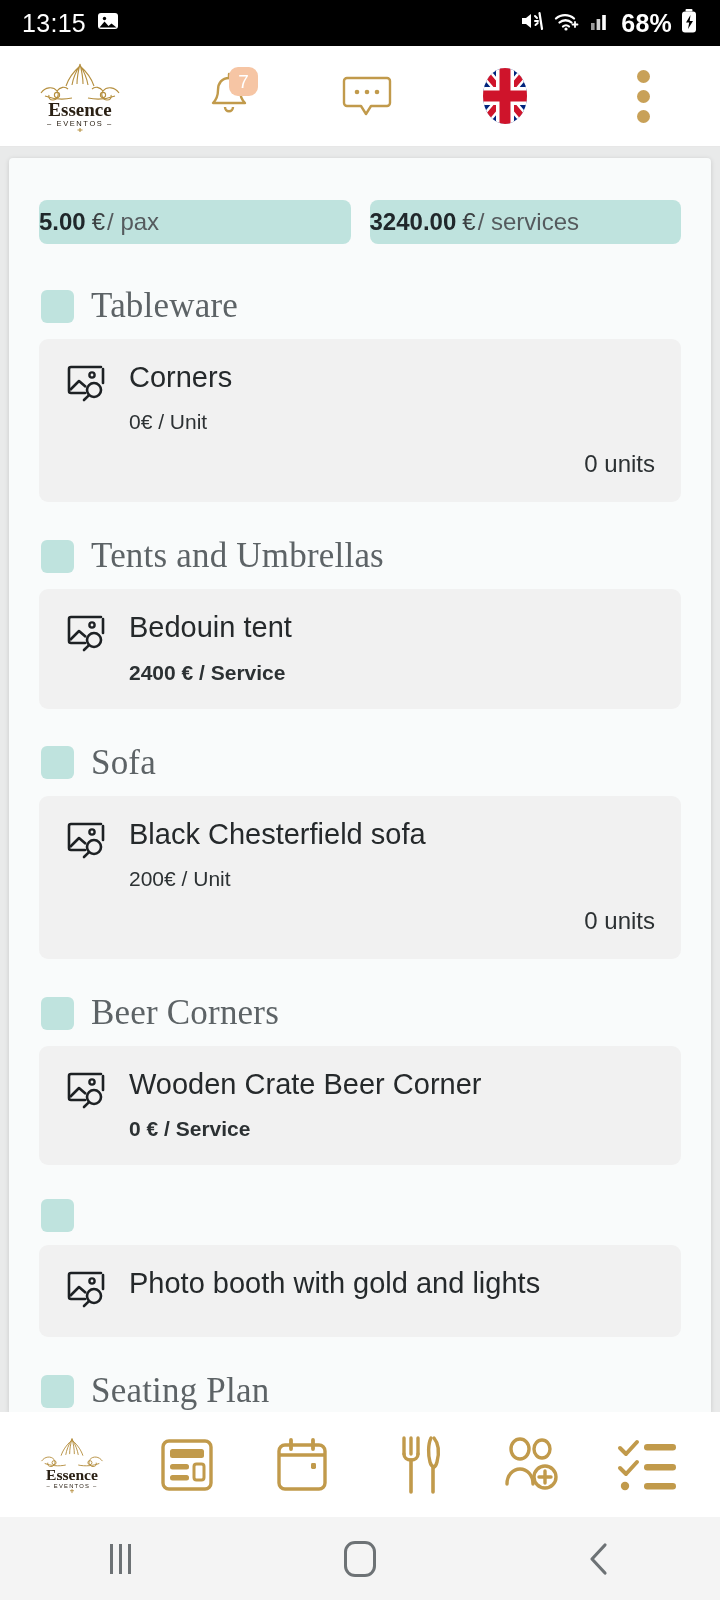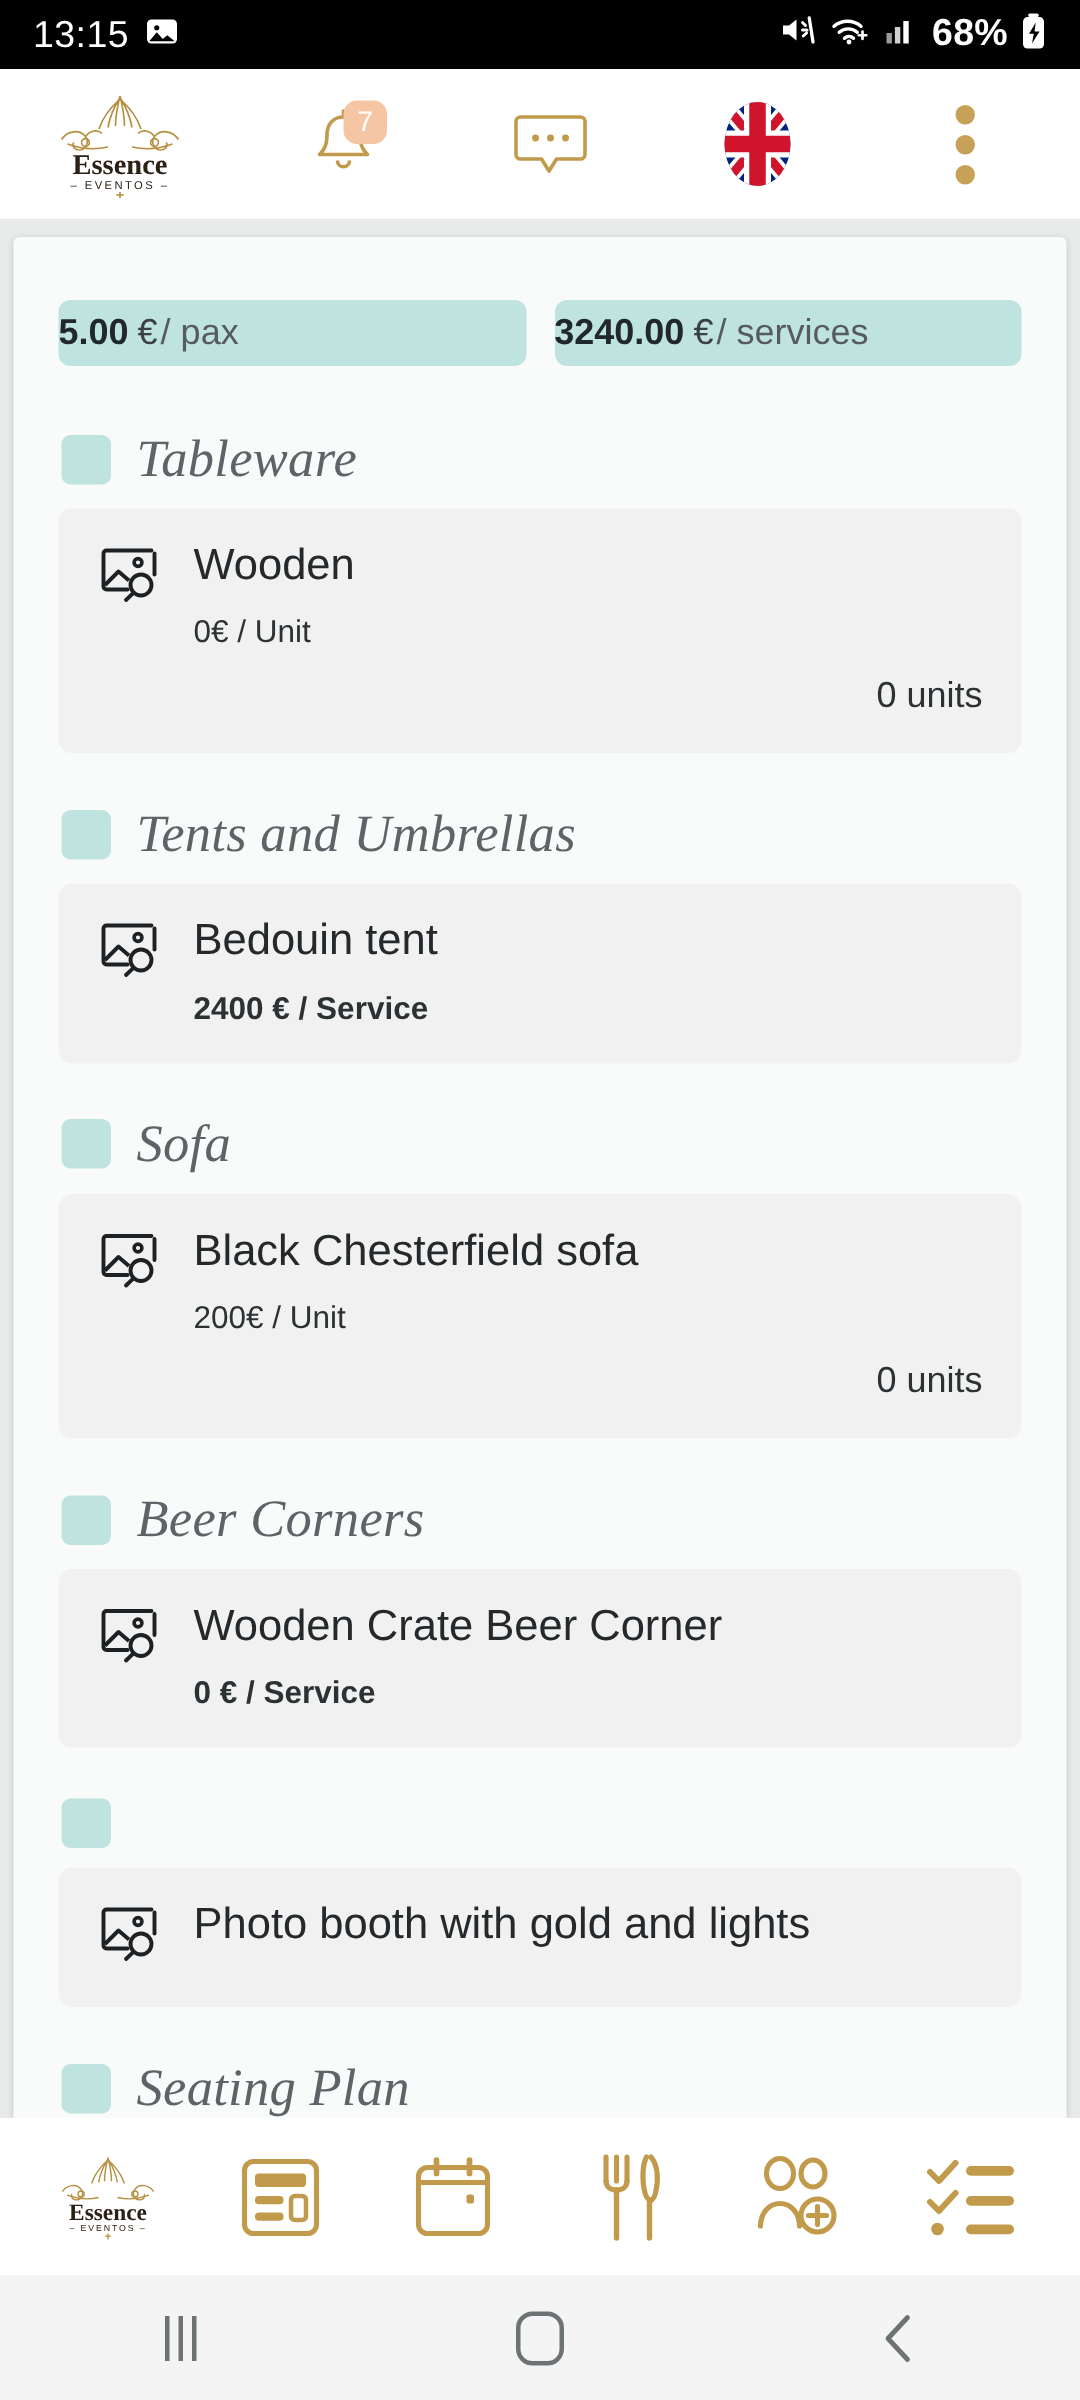--- a/index.html
+++ b/index.html
@@ -17,21 +17,21 @@
   }
 
   
   .statusbar {
     height: 46px; background: #000; color: #fff;
     display: flex; align-items: center;
     padding: 0 22px; flex: 0 0 46px;
   }
   .sb-left { display: flex; align-items: center; gap: 10px; }
   .sb-time { font-size: 25px; font-weight: 400; letter-spacing: .3px; }
-  .sb-right { margin-left: auto; display: flex; align-items: flex-start; gap: 8px; }
+  .sb-right { margin-left: auto; display: flex; align-items: center; gap: 8px; }
   .sb-pct { font-size: 25px; font-weight: 600; letter-spacing: .2px; }
   .sb-ico { display: block; }
 
   
   .appbar {
     flex: 0 0 101px; height: 101px; background: #fff;
     display: flex; align-items: center;
     border-bottom: 1px solid #e7e7e7;
     position: relative; z-index: 5;
   }
@@ -73,21 +73,21 @@
   }
   .pill .amt { font-weight: bold; color: #20282b; }
   .pill .cur { font-weight: 400; margin: 0 2px 0 6px; }
   .pill .per { color: #555b5e; }
 
   .section { margin-bottom: 0; }
   .sec-head { display: flex; align-items: center; gap: 17px; margin: 0 0 13px 2px; }
   .swatch { width: 33px; height: 33px; border-radius: 6px; background: #bfe3de; flex: 0 0 33px; }
   .sec-title {
     font-family: "Liberation Serif", serif;
-    font-size: 35px; font-weight: 400; color: #5d6366; letter-spacing: .2px; font-style: italic;
+    font-size: 35px; font-weight: 400; color: #5d6366; letter-spacing: .2px;
   }
 
   .card {
     background: #f1f1f1; border-radius: 9px;
     padding: 22px 26px 24px 26px;
     margin-bottom: 34px;
   }
   .card-row { display: flex; align-items: flex-start; gap: 22px; }
   .thumb { flex: 0 0 42px; margin-top: 2px; }
   .card-main { flex: 1; min-width: 0; }
@@ -252,21 +252,21 @@
               <svg width="42" height="40" viewBox="0 0 42 40">
                 <path d="M36 4H6a2 2 0 00-2 2v22a2 2 0 002 2h14" fill="none" stroke="#1d2124" stroke-width="2.6" stroke-linecap="round"></path>
                 <path d="M38 6v14" fill="none" stroke="#1d2124" stroke-width="2.6" stroke-linecap="round"></path>
                 <circle cx="27" cy="12" r="2.6" fill="none" stroke="#1d2124" stroke-width="2.4"></circle>
                 <path d="M5 27l9-9 7 6" fill="none" stroke="#1d2124" stroke-width="2.6" stroke-linejoin="round"></path>
                 <circle cx="29" cy="27" r="7" fill="none" stroke="#1d2124" stroke-width="2.6"></circle>
                 <path d="M23.8 32.4L19 37" stroke="#1d2124" stroke-width="2.6" stroke-linecap="round"></path>
               </svg>
             </span>
             <div class="card-main">
-              <div class="item-name">Wooden</div>
+              <div class="item-name">Corners</div>
               <div class="price">0€ / Unit</div>
               <div class="units">0 units</div>
             </div>
           </div>
         </div>
       </div>
 
       <div class="section">
         <div class="sec-head">
           <span class="swatch"></span>

